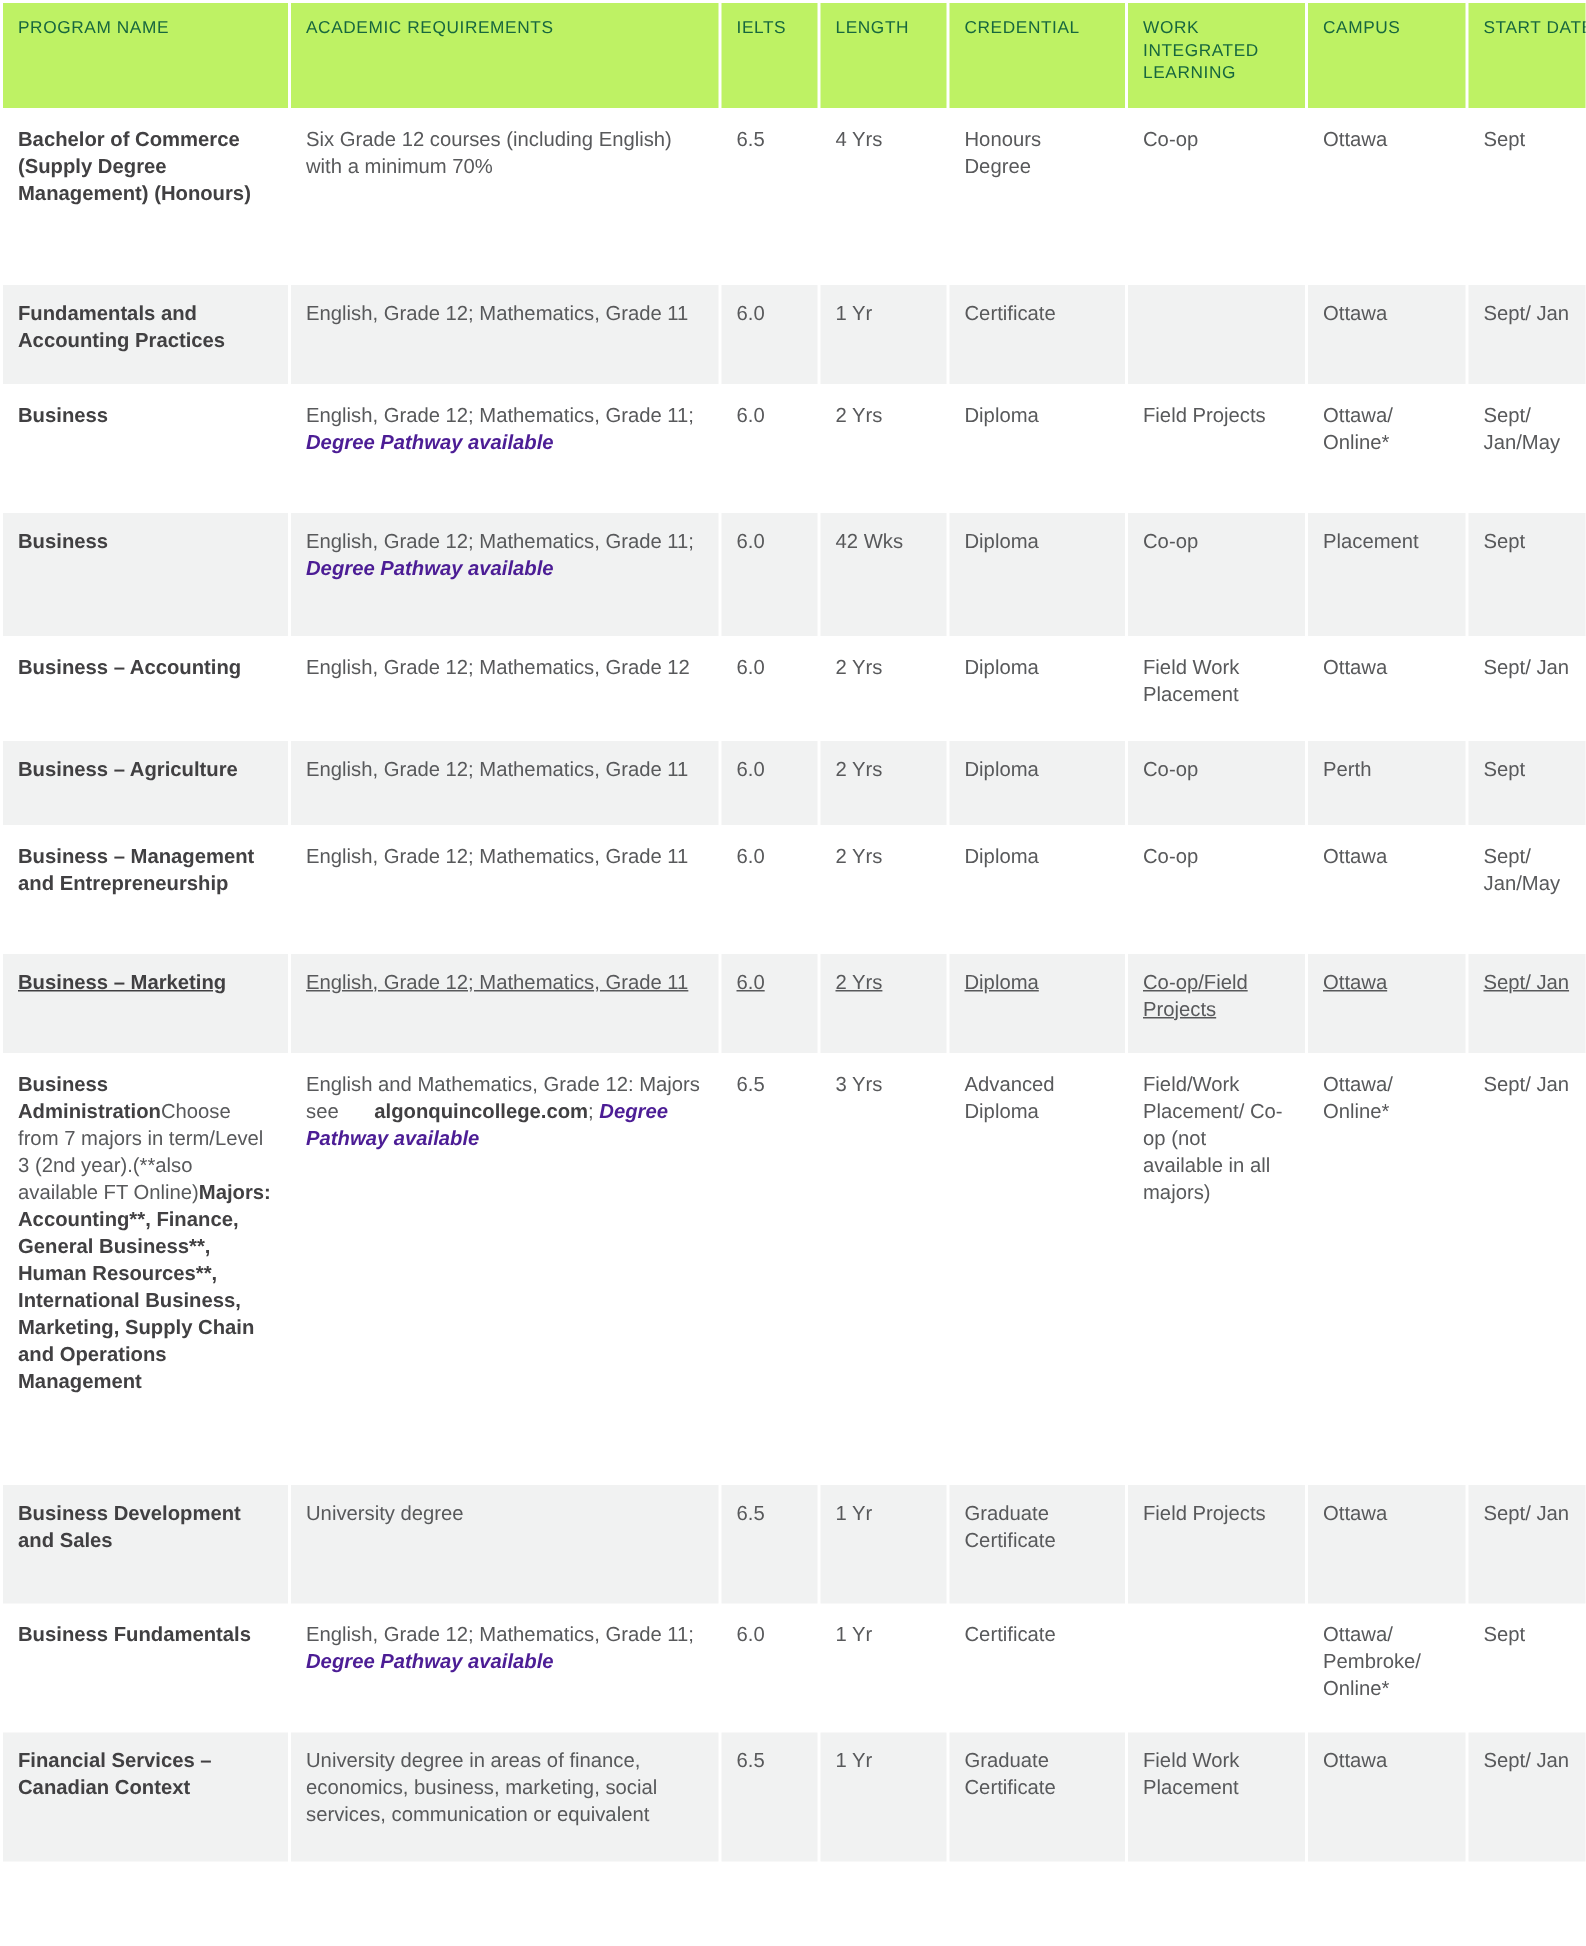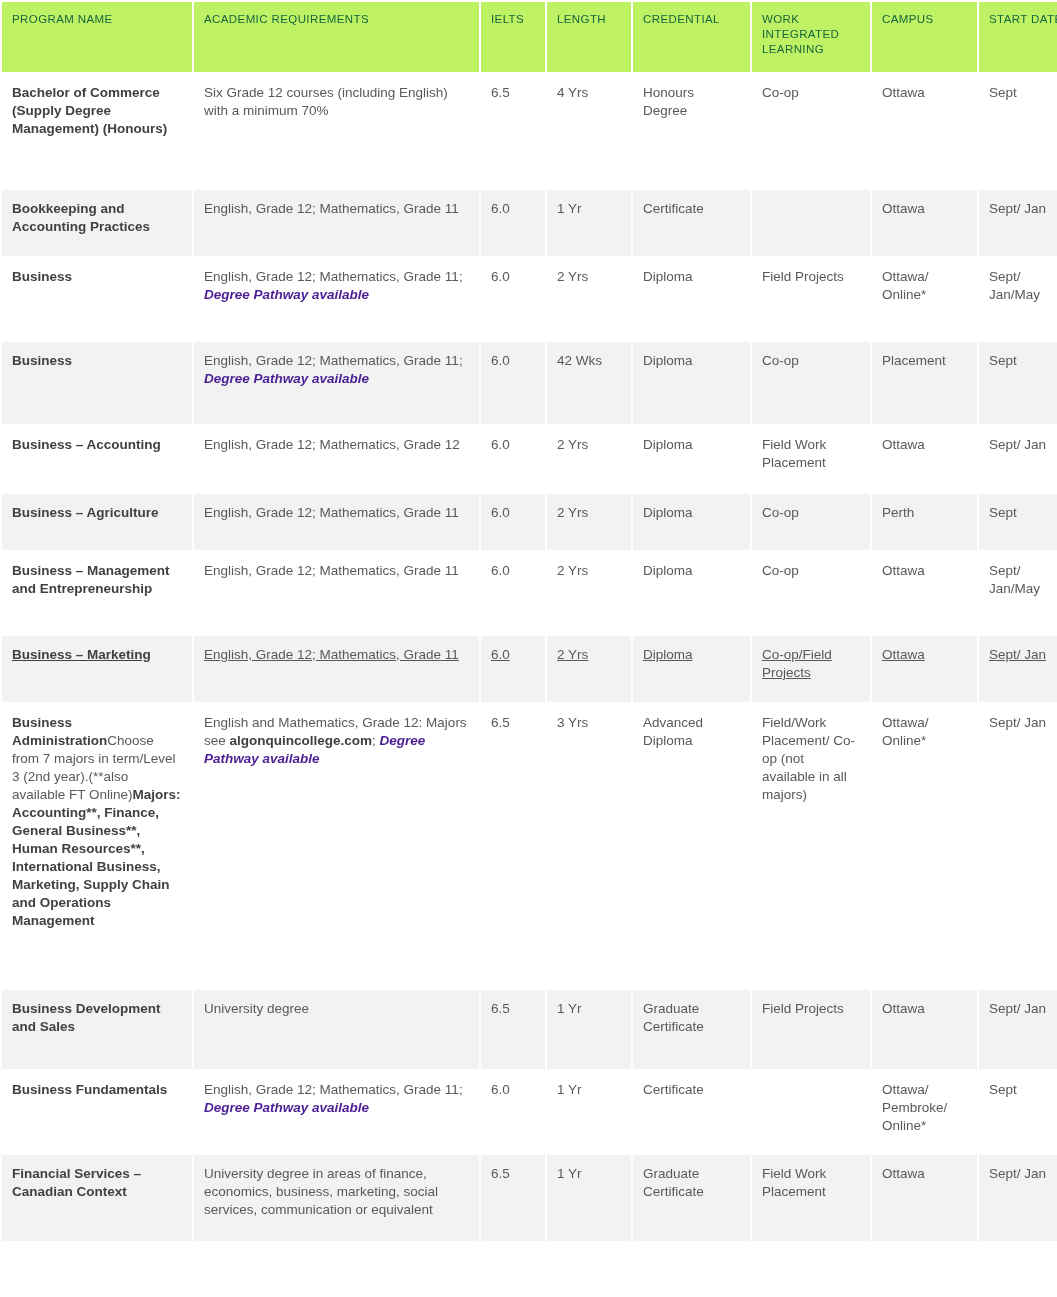--- a/index.html
+++ b/index.html
@@ -72,20 +72,21 @@
   }
 
   .pathway {
     font-weight: bold;
     font-style: italic;
     color: #4c1d95;
   }
   .site {
     font-weight: bold;
     color: #414042;
+    margin-left: 20px;
   }
 
   
   col.c-program   { width: 190px; }
   col.c-academic  { width: 285px; }
   col.c-ielts     { width: 64px;  }
   col.c-length    { width: 84px;  }
   col.c-cred      { width: 117px; }
   col.c-wil       { width: 118px; }
   col.c-campus    { width: 105px; }
@@ -138,21 +139,21 @@
       <td>Six Grade 12 courses (including English) with a minimum 70%</td>
       <td>6.5</td>
       <td>4 Yrs</td>
       <td>Honours Degree</td>
       <td>Co-op</td>
       <td>Ottawa</td>
       <td>Sept</td>
     </tr>
 
     <tr class="r1 stripe">
-      <td class="col-program">Bookkeeping and Accounting Practices</td>
+      <td class="col-program">Fundamentals and Accounting Practices</td>
       <td>English, Grade 12; Mathematics, Grade 11</td>
       <td>6.0</td>
       <td>1 Yr</td>
       <td>Certificate</td>
       <td></td>
       <td>Ottawa</td>
       <td>Sept/ Jan</td>
     </tr>
 
     <tr class="r2">

